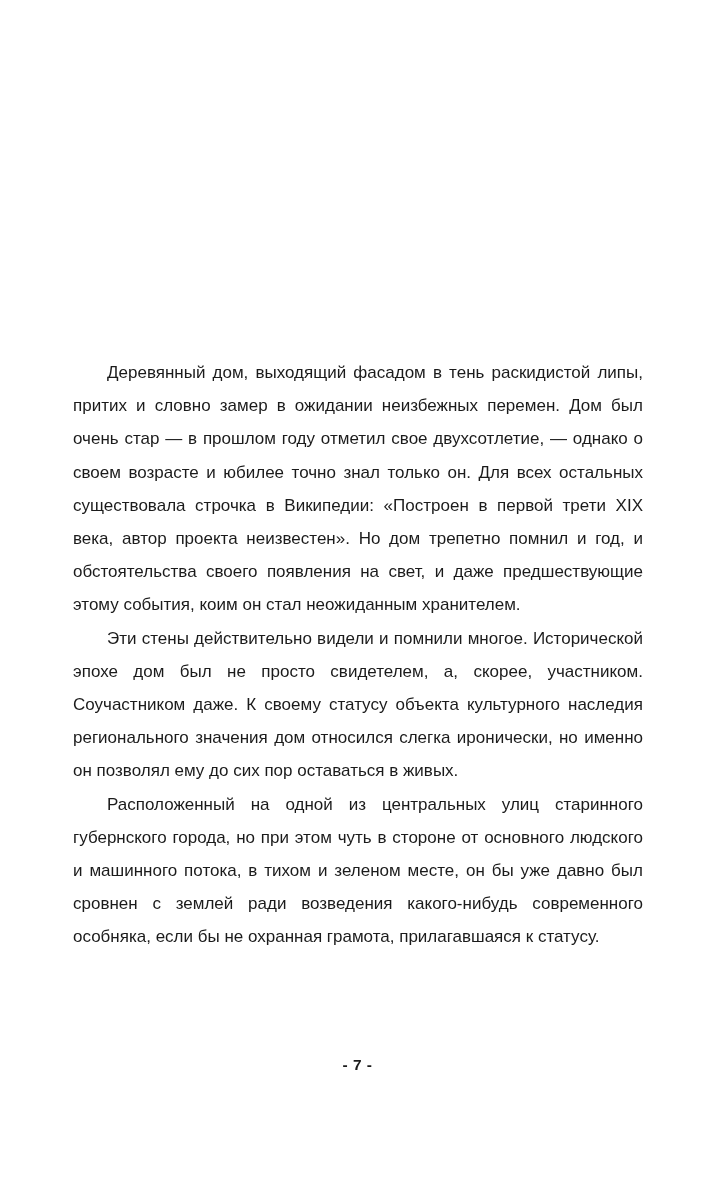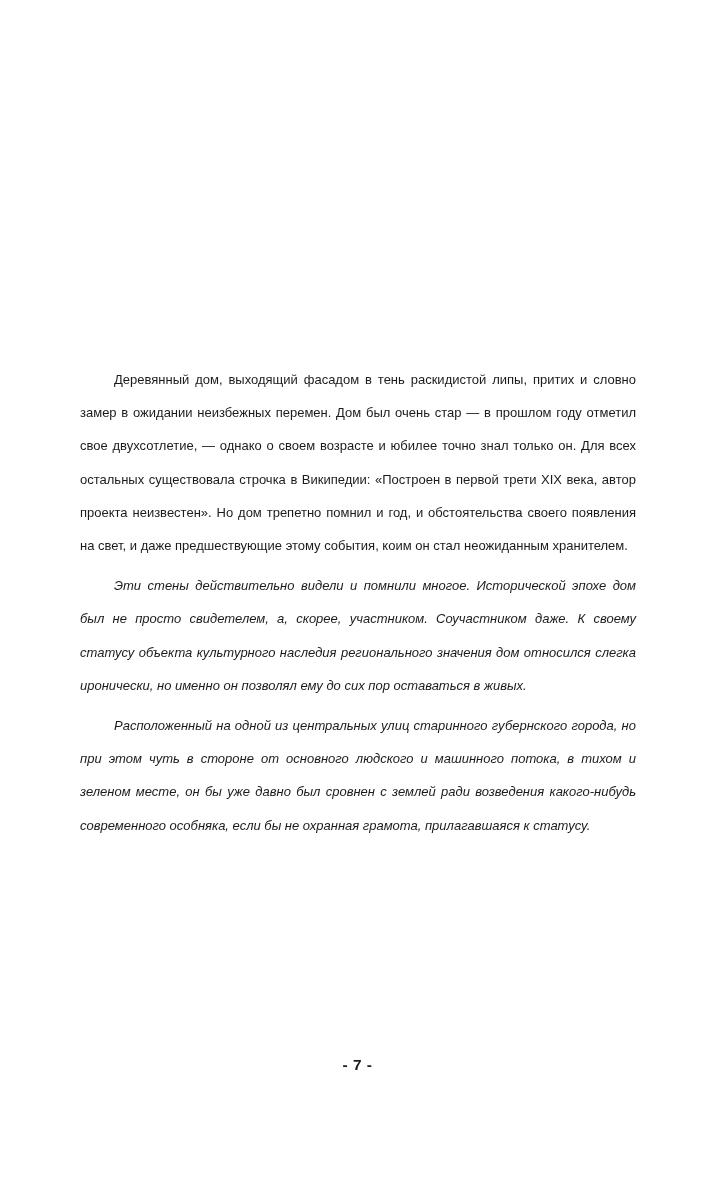--- a/index.html
+++ b/index.html
@@ -23,31 +23,30 @@
     height: 1182px;
     background: #ffffff;
   }
   .text-block {
     position: absolute;
     left: 73px;
     top: 356px;
     width: 570px;
   }
   .para {
-    margin: 7px;
-    font-size: 13px;
+    margin: 0;
+    font-size: 17px;
     line-height: 33.2px;
     text-align: justify;
     text-justify: inter-word;
     color: #1b1b1b;
     hyphens: manual;
   }
   .para + .para {
     margin-top: 0;
-    font-style: italic;
   }
   .indent {
     display: inline-block;
     width: 34px;
   }
   .page-number {
     position: absolute;
     left: 0;
     top: 1056px;
     width: 715px;

